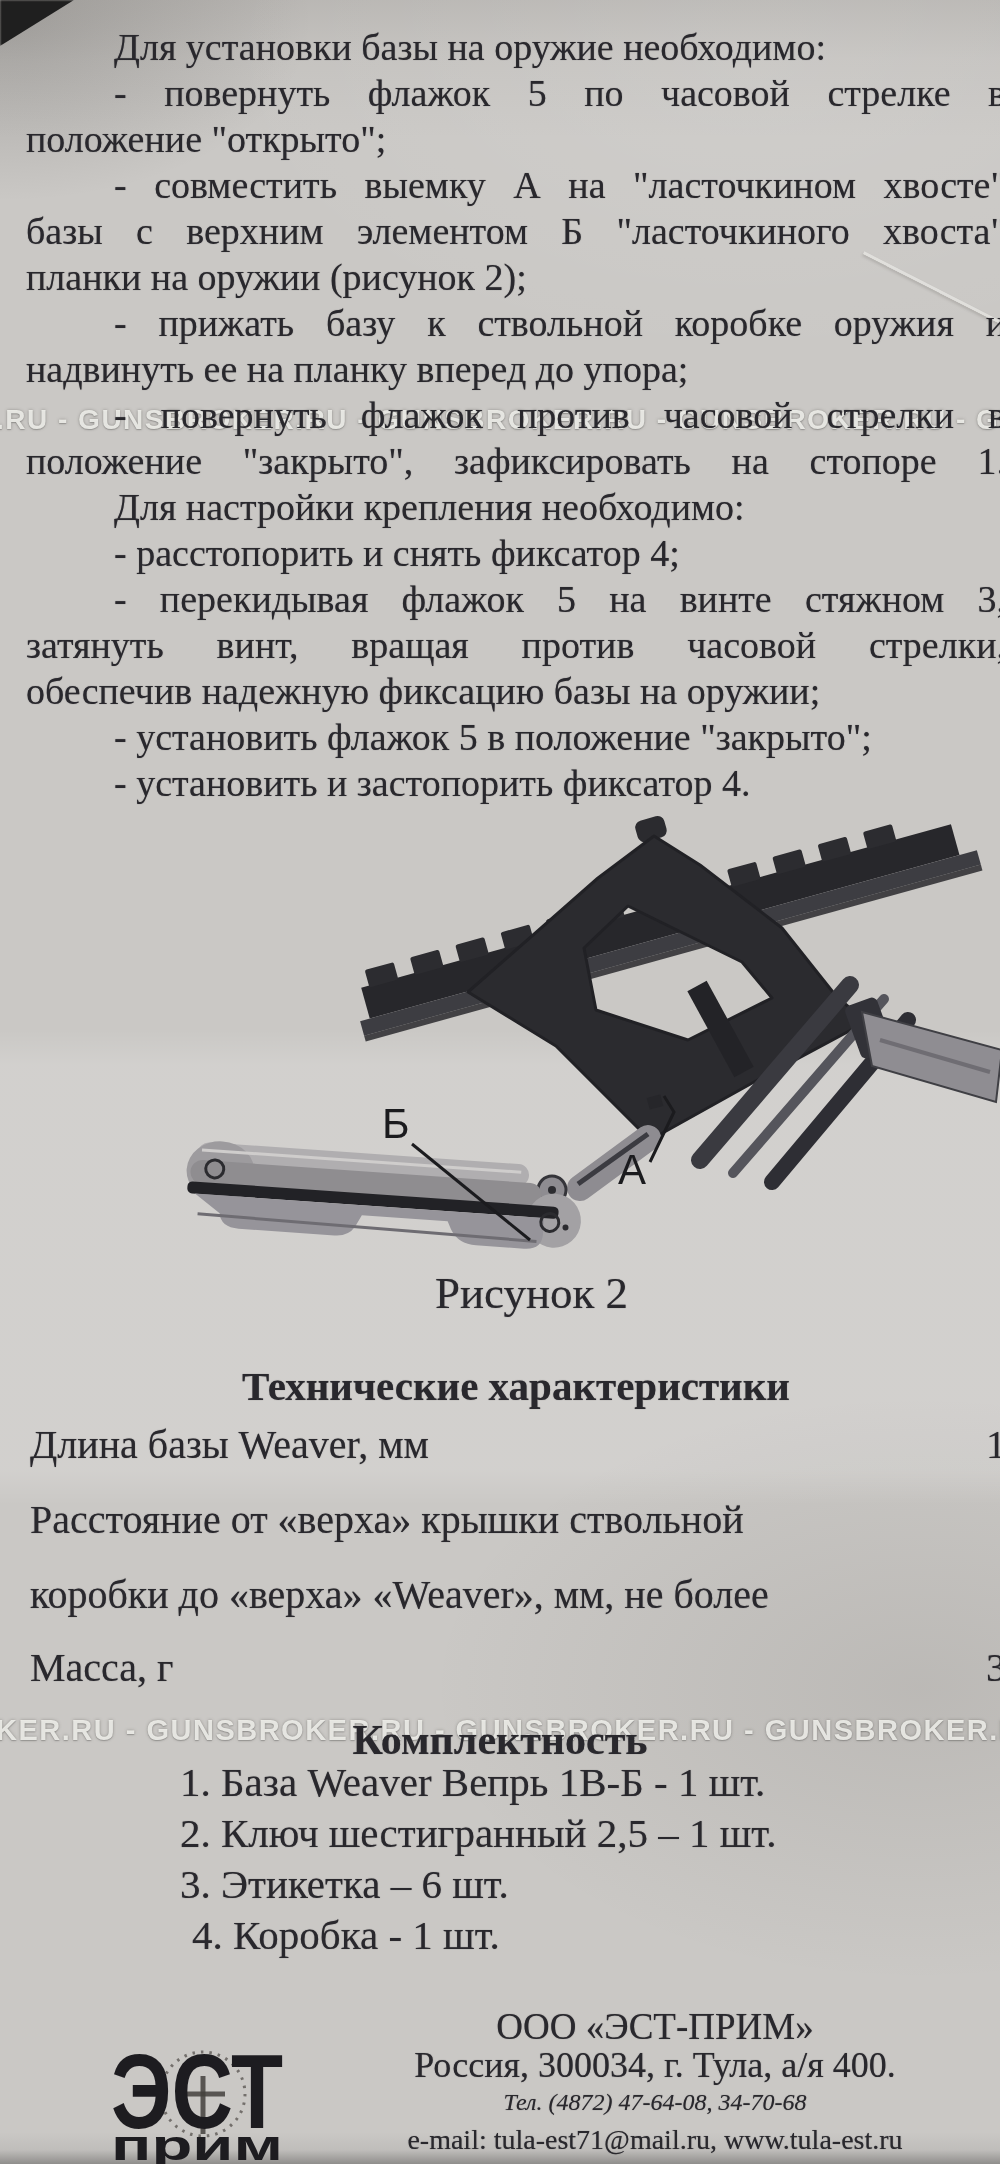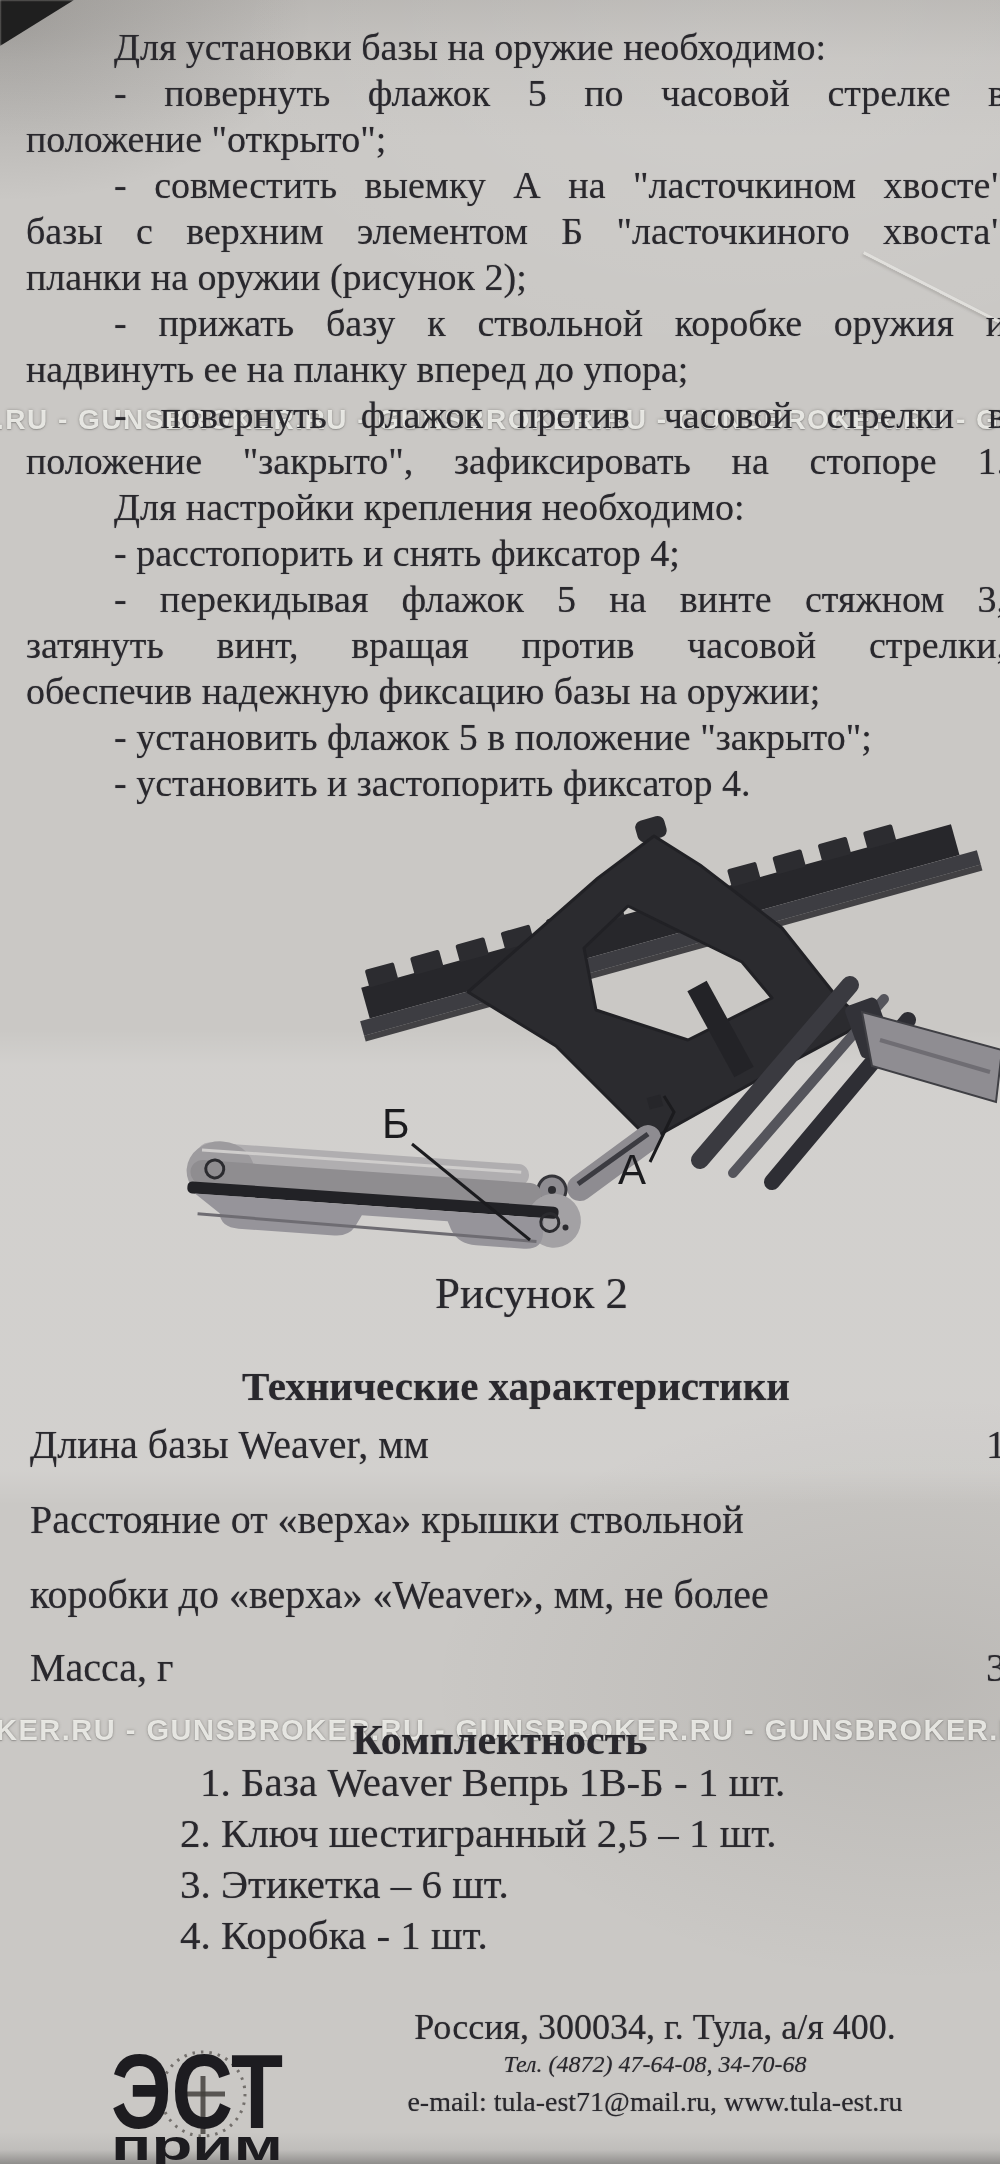--- a/index.html
+++ b/index.html
@@ -154,26 +154,27 @@
     <span>коробки до «верха» «Weaver», мм, не более</span>
   </div>
   <div class="spec-row txt" style="top:1644px;">
     <span>Масса, г</span>
     <span class="spec-val">3</span>
   </div>
 
   <div class="wm wm2">KER.RU - GUNSBROKER.RU - GUNSBROKER.RU - GUNSBROKER.RU - GUNSBROKER.RU - GUNSB</div>
 
   <div class="pkg-title txt">Комплектность</div>
-  <div class="pkg-item txt" style="top:1756px;margin-left:20px;">1. База Weaver Вепрь 1В-Б  -  1 шт.</div>
+  <div class="pkg-item txt" style="top:1756px;">1. База Weaver Вепрь 1В-Б  -  1 шт.</div>
   <div class="pkg-item txt" style="top:1807px;">2. Ключ шестигранный  2,5 – 1 шт.</div>
   <div class="pkg-item txt" style="top:1858px;">3. Этикетка – 6 шт.</div>
-  <div class="pkg-item txt" style="top:1909px;">4. Коробка - 1 шт.</div>
+  <div class="pkg-item txt" style="top:1909px;margin-left:12px;">4. Коробка - 1 шт.</div>
 
   <div class="footer txt">
+    <div class="f1">ООО «ЭСТ-ПРИМ»</div>
     <div class="f2">Россия, 300034, г. Тула, а/я 400.</div>
     <div class="f3">Тел. (4872) 47-64-08, 34-70-68</div>
     <div class="f4">e-mail:  tula-est71@mail.ru,  www.tula-est.ru</div>
   </div>
 
   <div class="logo">
     <svg width="188" height="128" viewBox="0 0 188 128">
       <circle cx="100" cy="58" r="42" fill="none" stroke="#55524d" stroke-width="3" stroke-dasharray="2.5 6" opacity="0.75"></circle>
       <line x1="80" y1="58" x2="122" y2="58" stroke="#45423e" stroke-width="5" opacity="0.85"></line>
       <line x1="100" y1="40" x2="100" y2="98" stroke="#45423e" stroke-width="5" opacity="0.85"></line>

